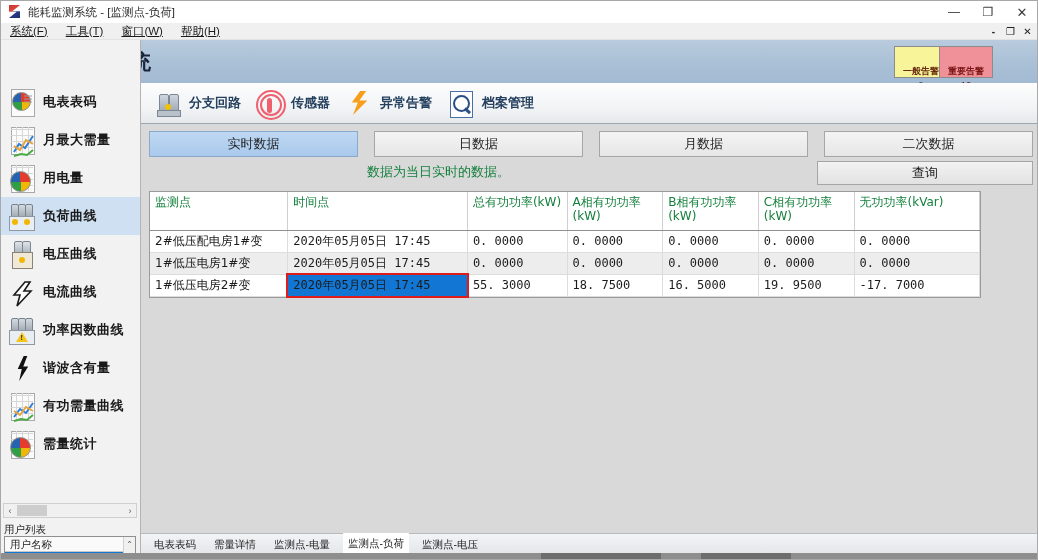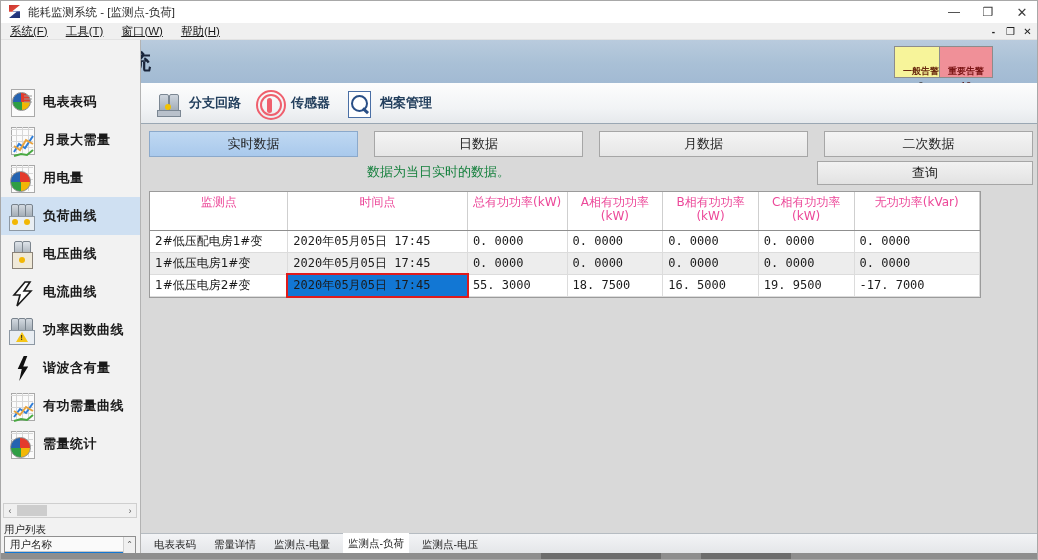--- a/index.html
+++ b/index.html
@@ -339,24 +339,24 @@
   table.grid {
     border-collapse: collapse; width: 100%;
     font-family: "DejaVu Sans Mono", "Liberation Mono", monospace;
     font-size: 12px;
   }
   table.grid th {
     background: #ffffff;
     border-right: 1px solid #cfcfcf;
     border-bottom: 1px solid #8f8f8f;
     font-weight: normal;
-    text-align: center;
+    text-align: left;
     padding: 3px 5px 4px 5px;
     vertical-align: top;
-    color: #ec4899;
+    color: #15803d;
     line-height: 14px;
     font-family: "DejaVu Sans", "Liberation Sans", sans-serif;
     font-size: 12px;
     height: 38px;
     box-sizing: border-box;
   }
   table.grid td {
     border-right: 1px solid #dcdcdc;
     border-bottom: 1px solid #dcdcdc;
     padding: 2px 5px;
@@ -465,20 +465,26 @@
       </div>
       <div class="tb-label">分支回路</div>
     </div>
     <div class="tb-item">
       <div class="tb-icon ic-sensor">
         <div class="ring r1"></div>
           <div class="ring r2"></div>
           <div class="finger"></div>
       </div>
       <div class="tb-label">传感器</div>
+    </div>
+    <div class="tb-item">
+      <div class="tb-icon ic-bolt">
+          <div class="b"></div>
+        </div>
+      <div class="tb-label">异常告警</div>
     </div>
     <div class="tb-item">
       <div class="tb-icon ic-arch">
         <div class="page"></div>
           <div class="lens"></div>
           <div class="stick"></div>
       </div>
       <div class="tb-label">档案管理</div>
     </div>
   </div>

